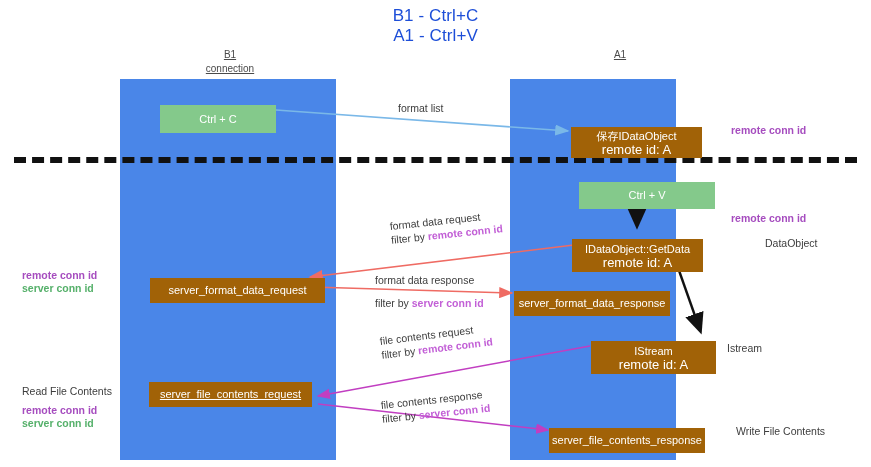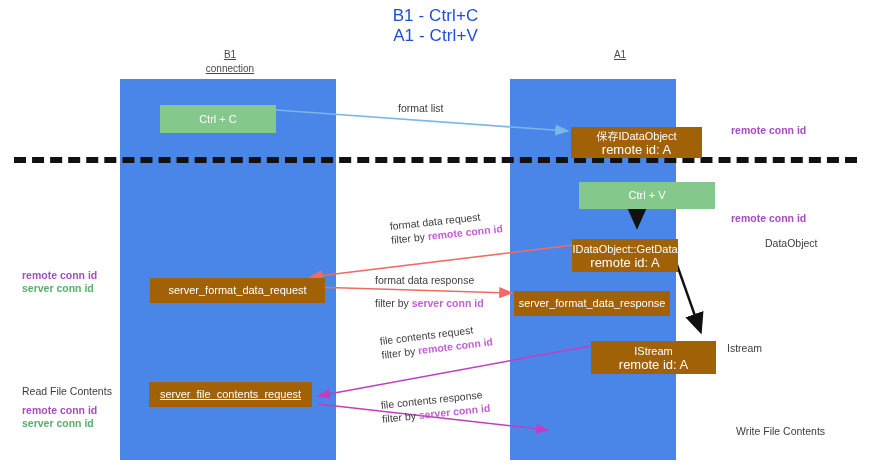--- a/index.html
+++ b/index.html
@@ -124,21 +124,21 @@
 
   <div class="box orange" style="left:571px;top:117px;width:131px;height:31px;">
     <div>保存IDataObject</div>
     <div class="l2">remote id: A</div>
   </div>
 
   <div class="box green" style="left:579px;top:172px;width:136px;height:27px;">
     <div>Ctrl + V</div>
   </div>
 
-  <div class="box orange" style="left:572px;top:229px;width:106px;height:33px;">
+  <div class="box orange" style="left:572px;top:229px;width:131px;height:33px;">
     <div>IDataObject::GetData</div>
     <div class="l2">remote id: A</div>
   </div>
 
   <div class="box orange" style="left:591px;top:331px;width:125px;height:33px;">
     <div>IStream</div>
     <div class="l2">remote id: A</div>
   </div>
 
   <div class="box orange" style="left:150px;top:268px;width:175px;height:25px;">
@@ -146,20 +146,23 @@
   </div>
 
   <div class="box orange" style="left:514px;top:281px;width:156px;height:25px;">
     <div>server_format_data_response</div>
   </div>
 
   <div class="box orange" style="left:149px;top:372px;width:163px;height:25px;text-decoration:underline;">
     <div>server_file_contents_request</div>
   </div>
 
+  <div class="box orange" style="left:549px;top:418px;width:156px;height:25px;">
+    <div>server_file_contents_response</div>
+  </div>
 
   <div class="elabel" style="left:398px;top:101px;">
     <span>format list</span>
   </div>
 
   <div class="elabel" style="left:389px;top:219px;transform:rotate(-6deg);transform-origin:left top;">
     <div>format data request</div>
     <div>
       <span>filter by </span><span class="rc">remote conn id</span>
     </div>

